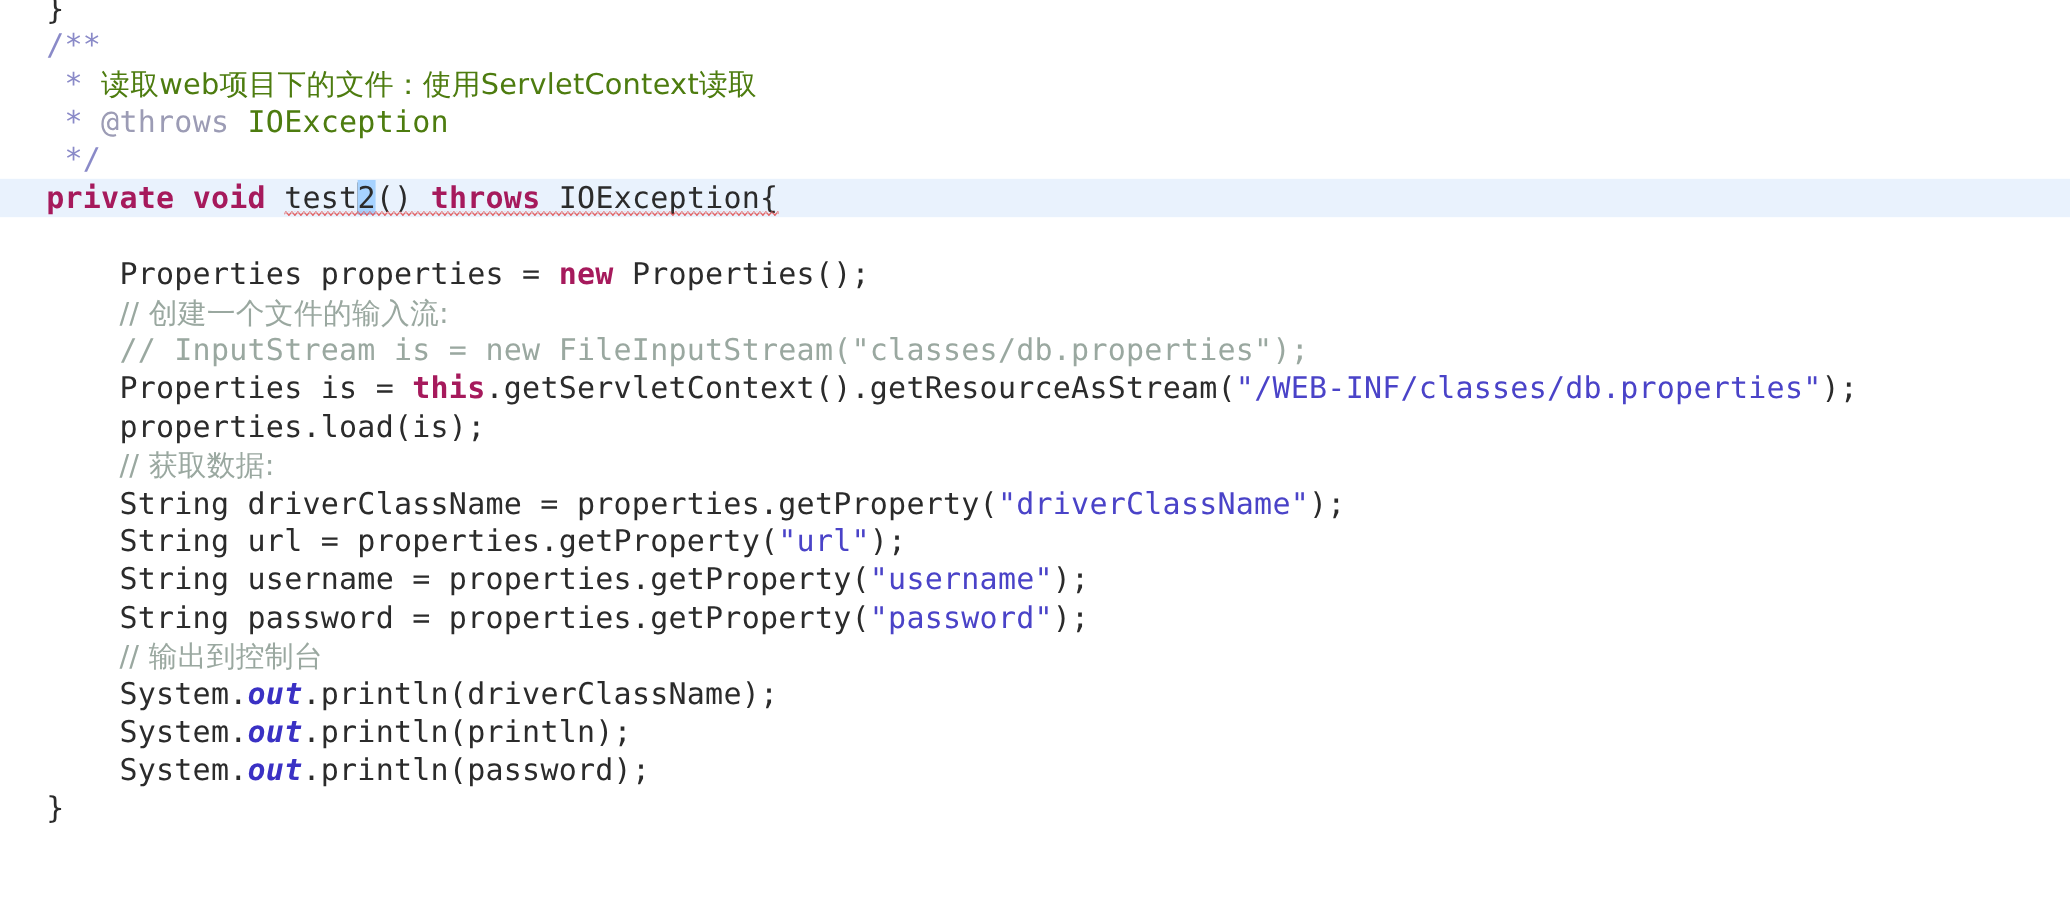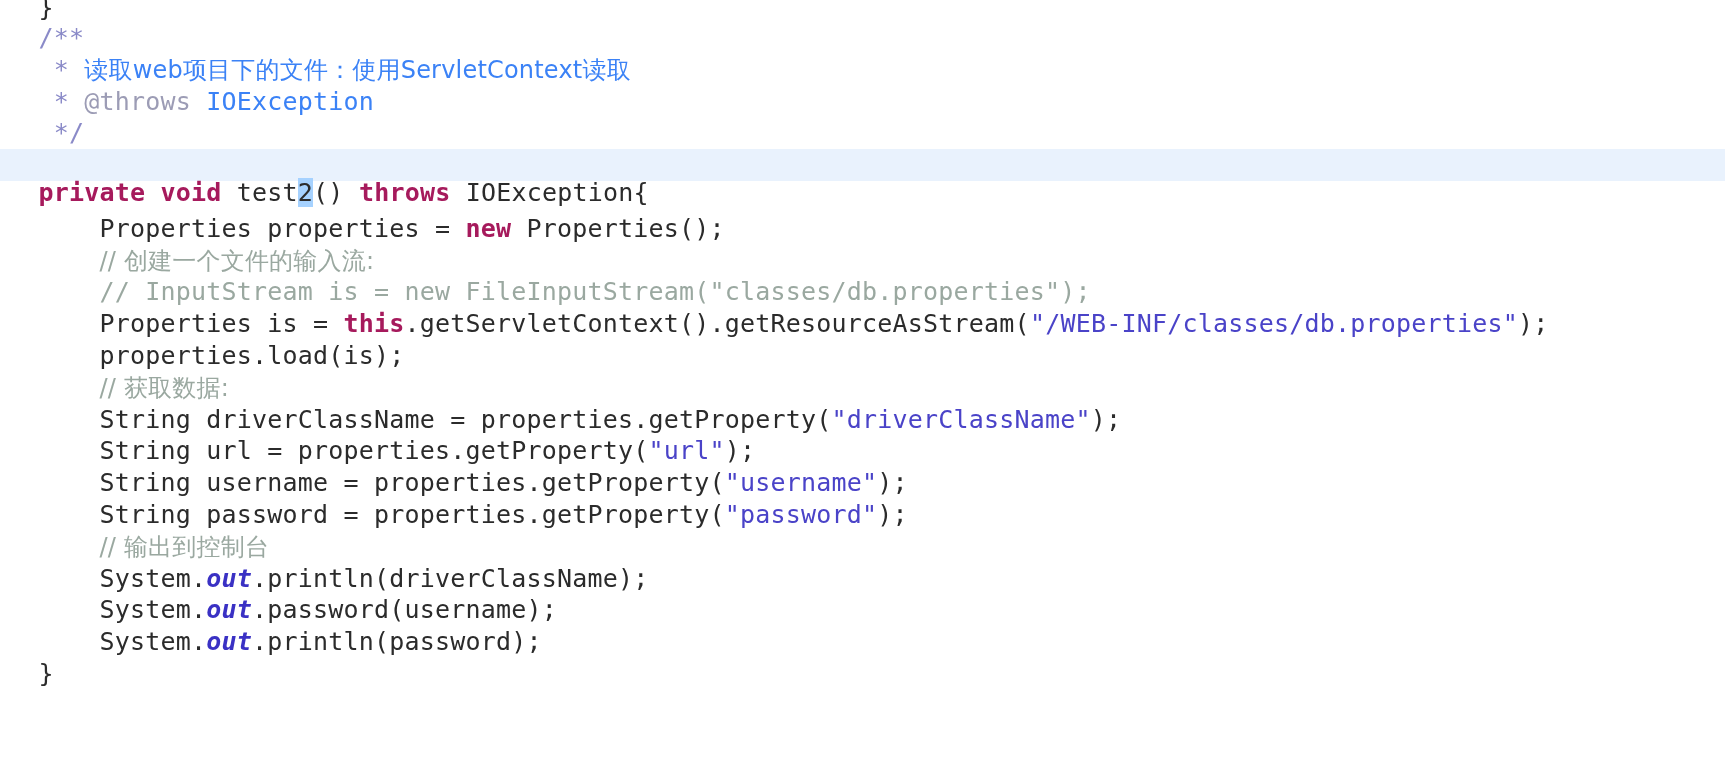--- a/index.html
+++ b/index.html
@@ -45,21 +45,21 @@
   .current-line {
     background: #e9f2fd;
   }
 
   
   .tok-default   { color: #2b2b2b; }
   .tok-keyword   { color: #a61a5c; font-weight: bold; }
   .tok-comment   { color: #9aa8a0; }
   .tok-doc       { color: #8a8ac8; }
   .tok-doc-tag   { color: #9c9cb5; font-weight: normal; }
-  .tok-doc-text  { color: #3b82f6; }
+  .tok-doc-text  { color: #4d7c0f; }
   .tok-string    { color: #4a43c8; }
   .tok-static    { color: #3a31c4; font-weight: bold; font-style: italic; }
   .tok-ident     { color: #2b2b2b; }
   .tok-punct     { color: #2b2b2b; }
 
   
   .sel {
     background: #a6d2ff;
     color: #2b2b2b;
     position: relative;
@@ -70,21 +70,20 @@
     border-left: 2px solid #1f1f1f;
     height: 26px;
     vertical-align: -5px;
     margin-right: -2px;
   }
 
   
   .squiggle {
     position: relative;
     display: inline-block;
-    margin-top: 28px;
   }
   .squiggle::after {
     content: "";
     position: absolute;
     left: 0;
     right: 0;
     bottom: 1px;
     height: 4px;
     background-image:
       linear-gradient(45deg, transparent 45%, #e04a4a 45%, #e04a4a 55%, transparent 55%),
@@ -117,17 +116,17 @@
       <div class="code-line"><span class="tok-default">      </span><span class="tok-comment">// InputStream is = new FileInputStream("classes/db.properties");</span></div>
       <div class="code-line"><span class="tok-default">      </span><span class="tok-ident">Properties is = </span><span class="tok-keyword">this</span><span class="tok-ident">.getServletContext().getResourceAsStream(</span><span class="tok-string">"/WEB-INF/classes/db.properties"</span><span class="tok-punct">);</span></div>
       <div class="code-line"><span class="tok-default">      </span><span class="tok-ident">properties.load(is);</span></div>
       <div class="code-line"><span class="tok-default">      </span><span class="tok-comment zh">// 获取数据:</span></div>
       <div class="code-line"><span class="tok-default">      </span><span class="tok-ident">String driverClassName = properties.getProperty(</span><span class="tok-string">"driverClassName"</span><span class="tok-punct">);</span></div>
       <div class="code-line"><span class="tok-default">      </span><span class="tok-ident">String url = properties.getProperty(</span><span class="tok-string">"url"</span><span class="tok-punct">);</span></div>
       <div class="code-line"><span class="tok-default">      </span><span class="tok-ident">String username = properties.getProperty(</span><span class="tok-string">"username"</span><span class="tok-punct">);</span></div>
       <div class="code-line"><span class="tok-default">      </span><span class="tok-ident">String password = properties.getProperty(</span><span class="tok-string">"password"</span><span class="tok-punct">);</span></div>
       <div class="code-line"><span class="tok-default">      </span><span class="tok-comment zh">// 输出到控制台</span></div>
       <div class="code-line"><span class="tok-default">      </span><span class="tok-ident">System.</span><span class="tok-static">out</span><span class="tok-ident">.println(driverClassName);</span></div>
-      <div class="code-line"><span class="tok-default">      </span><span class="tok-ident">System.</span><span class="tok-static">out</span><span class="tok-ident">.password(username);</span></div>
+      <div class="code-line"><span class="tok-default">      </span><span class="tok-ident">System.</span><span class="tok-static">out</span><span class="tok-ident">.println(println);</span></div>
       <div class="code-line"><span class="tok-default">      </span><span class="tok-ident">System.</span><span class="tok-static">out</span><span class="tok-ident">.println(password);</span></div>
       <div class="code-line"><span class="tok-default">  </span><span class="tok-punct">}</span></div>
     </div>
 </div>
 
 </body></html>

